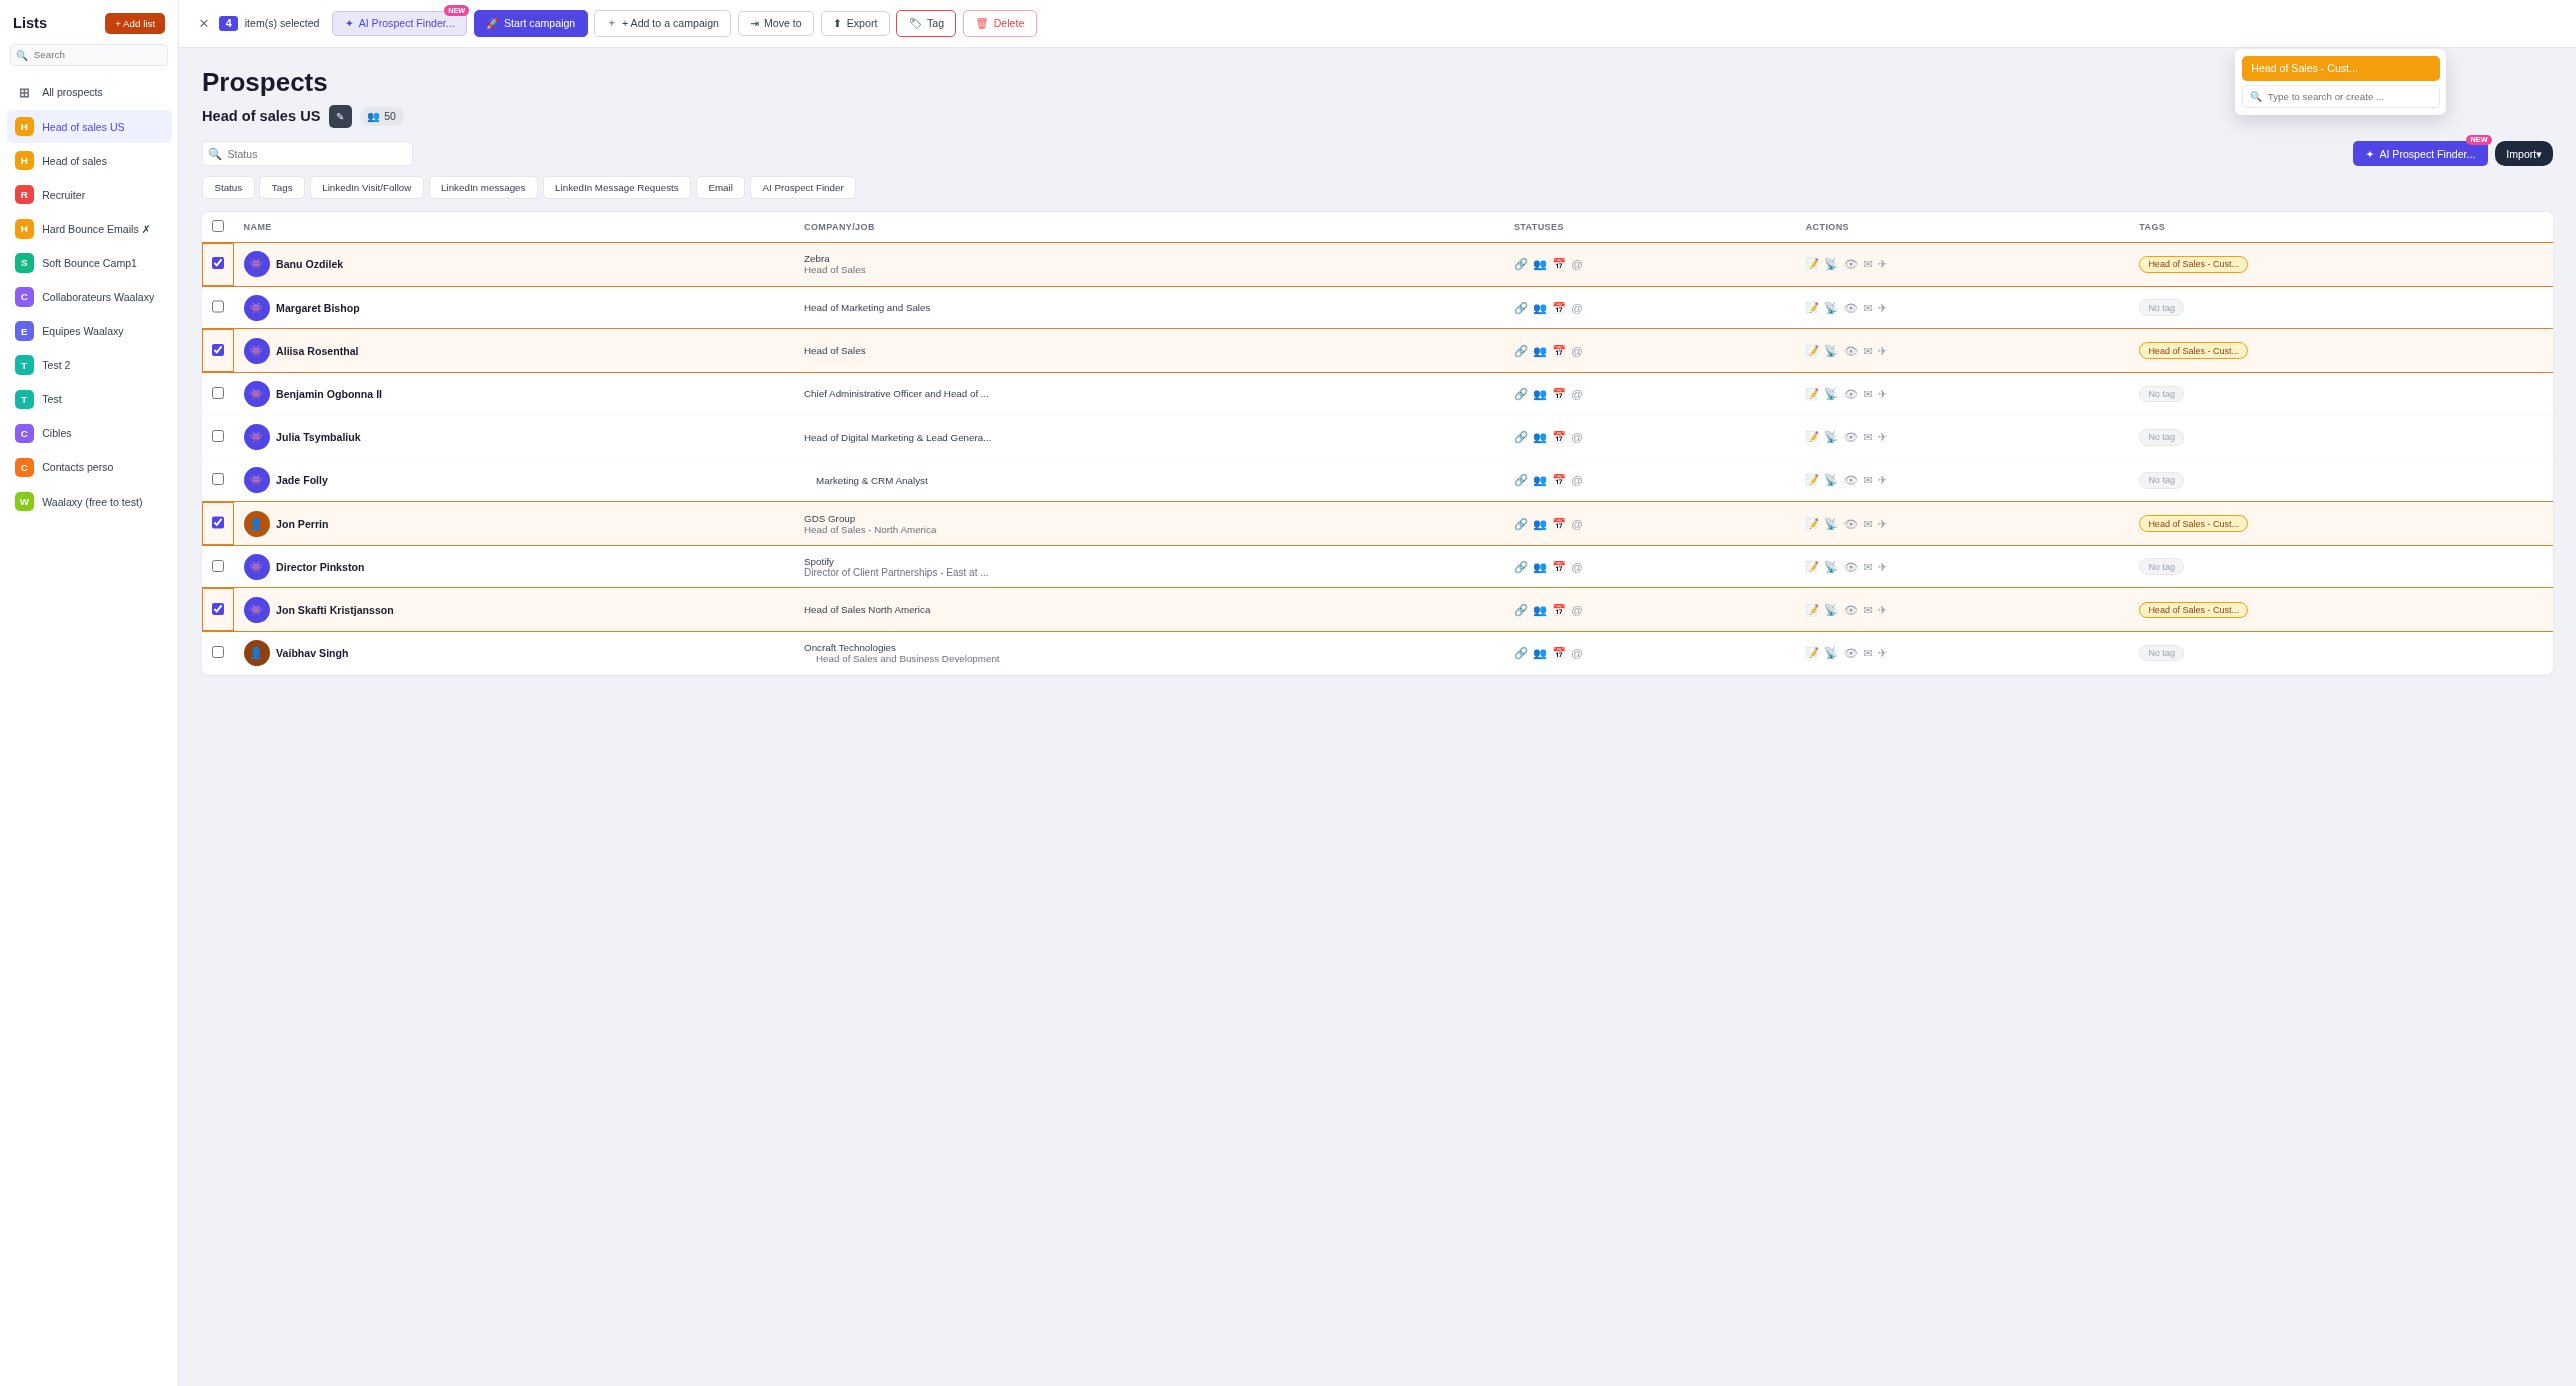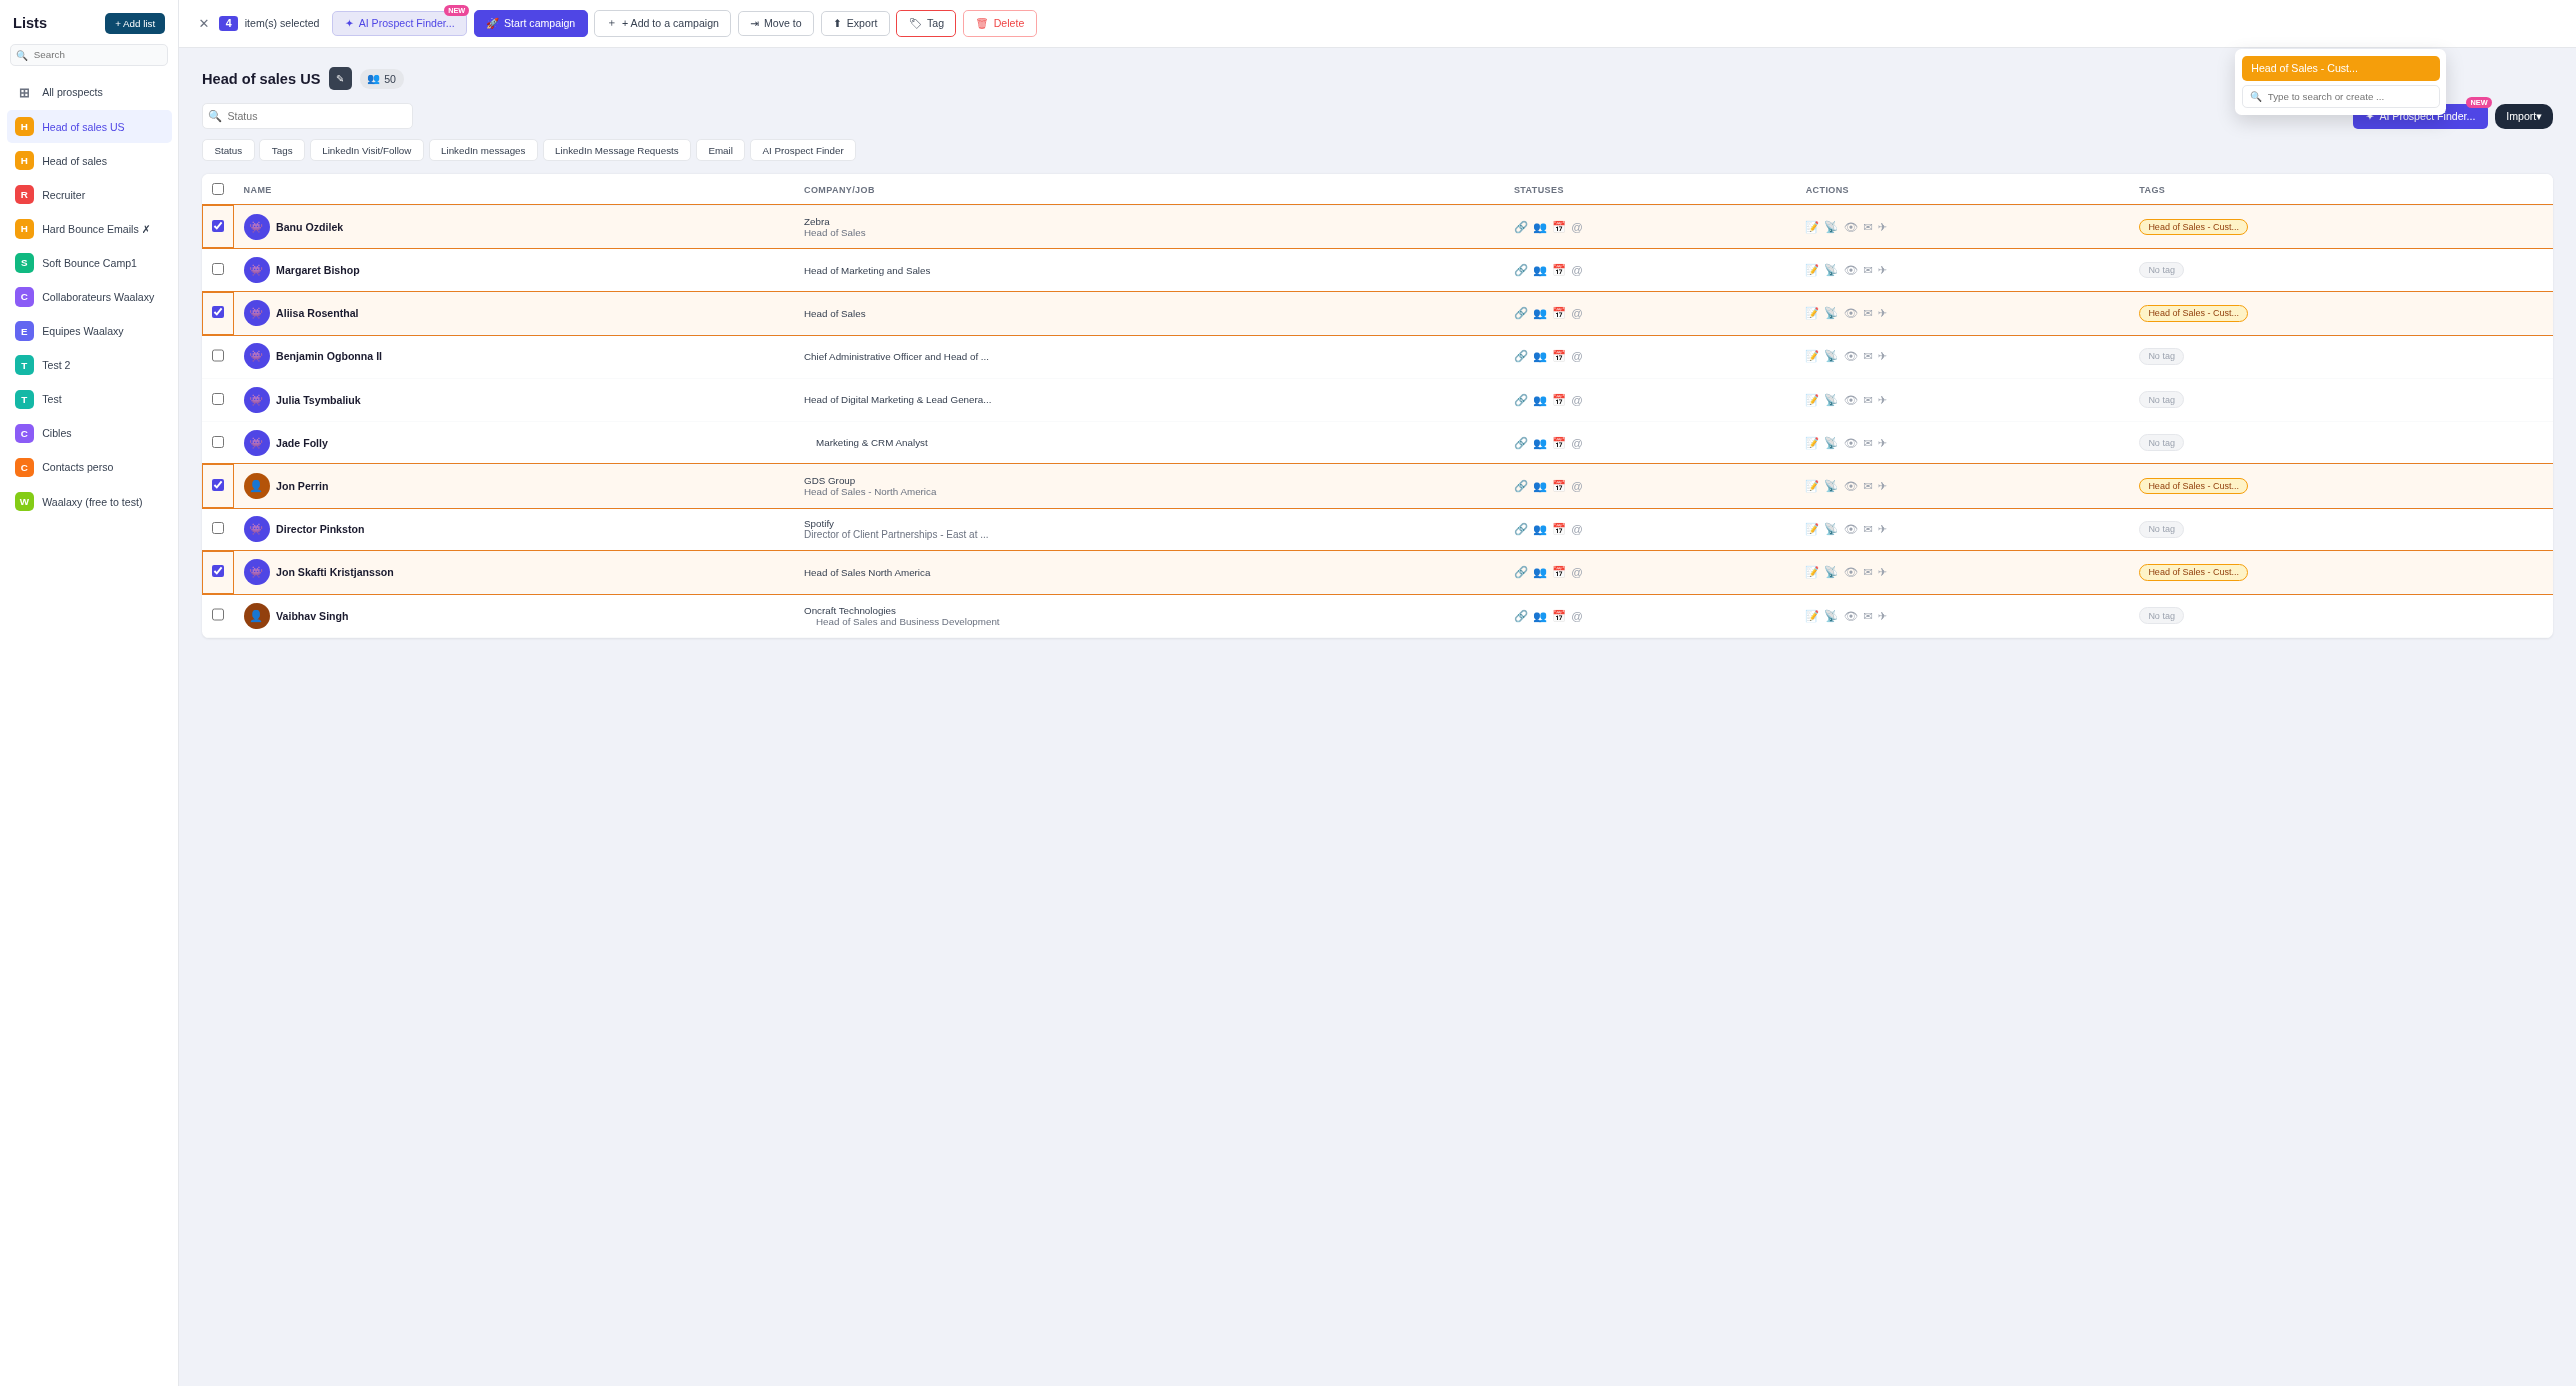--- a/index.html
+++ b/index.html
@@ -2,21 +2,21 @@
 <html style="font-size:13px"><head>
   <meta charset="utf-8">
   <style>
     * { box-sizing: border-box; margin: 0; padding: 0; }
     body { font-family: -apple-system, BlinkMacSystemFont, 'Segoe UI', sans-serif; background: #f0f2f8; display: flex; height: 100vh; overflow: hidden; font-size: 11.4px; }
 
     
     .sidebar { width: 179px; background: #fff; border-right: 0.8px solid #e5e7eb; display: flex; flex-direction: column; padding: 13px 0; flex-shrink: 0; }
     .sidebar-header { display: flex; align-items: center; justify-content: space-between; padding: 0 13px 9.8px; }
     .sidebar-title { font-size: 14.6px; font-weight: 700; color: #1a1a2e; }
-    .add-list-btn { background: #0c4a6e; color: #fff; border: none; border-radius: 4.9px; padding: 4.9px 9.8px; font-size: 9.8px; cursor: pointer; display: flex; align-items: center; gap: 3.3px; }
+    .add-list-btn { background: #c2410c; color: #fff; border: none; border-radius: 4.9px; padding: 4.9px 9.8px; font-size: 9.8px; cursor: pointer; display: flex; align-items: center; gap: 3.3px; }
     .sidebar-search { margin: 0 9.8px 9.8px; position: relative; }
     .sidebar-search input { width: 100%; border: 0.8px solid #e5e7eb; border-radius: 4.9px; padding: 4.9px 8.1px 4.9px 23px; font-size: 9.8px; color: #6b7280; background: #f9fafb; }
     .sidebar-search .search-icon { position: absolute; left: 6.5px; top: 50%; transform: translateY(-50%); color: #9ca3af; font-size: 9.8px; }
     .sidebar-nav { display: flex; flex-direction: column; gap: 1.6px; padding: 0 6.5px; overflow-y: auto; }
     .nav-item { display: flex; align-items: center; gap: 8.1px; padding: 6.5px 8.1px; border-radius: 4.9px; cursor: pointer; color: #374151; font-size: 10.6px; }
     .nav-item.active { background: #eef2ff; color: #4f46e5; }
     .nav-icon { width: 19.5px; height: 19.5px; border-radius: 4.9px; display: flex; align-items: center; justify-content: center; font-size: 9.8px; font-weight: 700; color: #fff; flex-shrink: 0; }
     .nav-icon.all { background: transparent; color: #6b7280; font-size: 13px; }
     .nav-label { font-size: 10.6px; }
 
@@ -187,20 +187,21 @@
 
   <div class="tag-dropdown">
     <div class="tag-dropdown-item" style="background:#f59e0b;color:#fff;">Head of Sales - Cust...</div>
     <div class="tag-search">
       <span style="color:#9ca3af;">🔍</span>
       <input type="text" style="border: none; outline: none; font-size: 9.8px; color: rgb(55, 65, 81); flex: 1 1 0%; width: 100%;" placeholder="Type to search or create ...">
     </div>
   </div>
 
   <div class="page-content">
+    <h1 class="page-title">Prospects</h1>
     <div class="page-subtitle-row">
       <span class="page-subtitle">Head of sales US</span>
       <button class="edit-icon-btn">✎</button>
       <div class="count-badge">
         <span>👥</span>
         <span>50</span>
       </div>
     </div>
 
     <div class="action-row">

